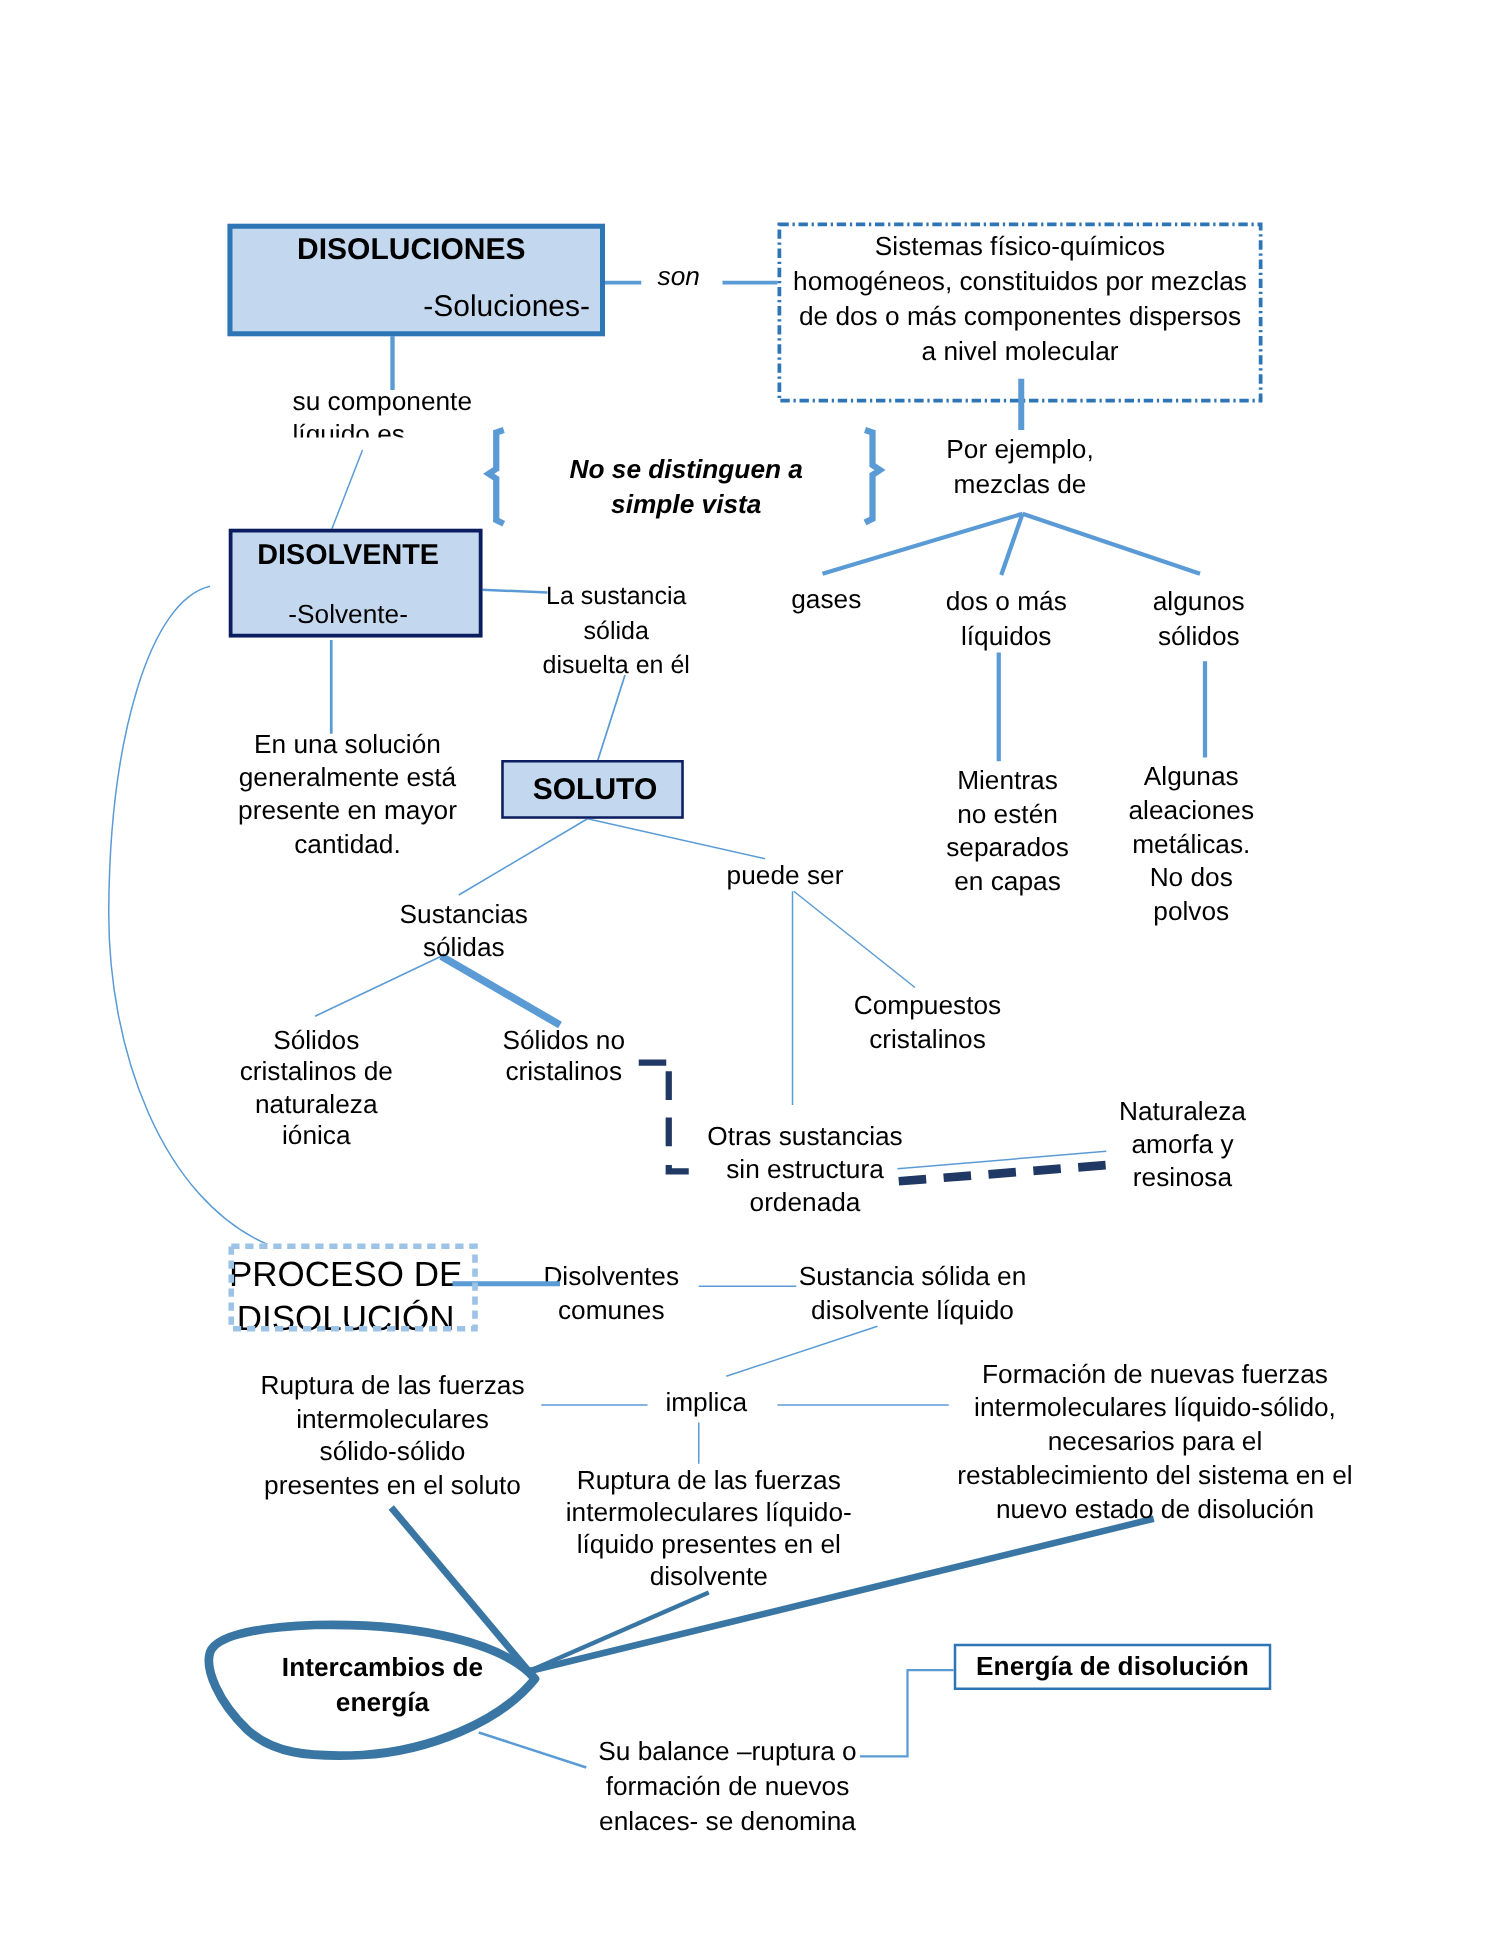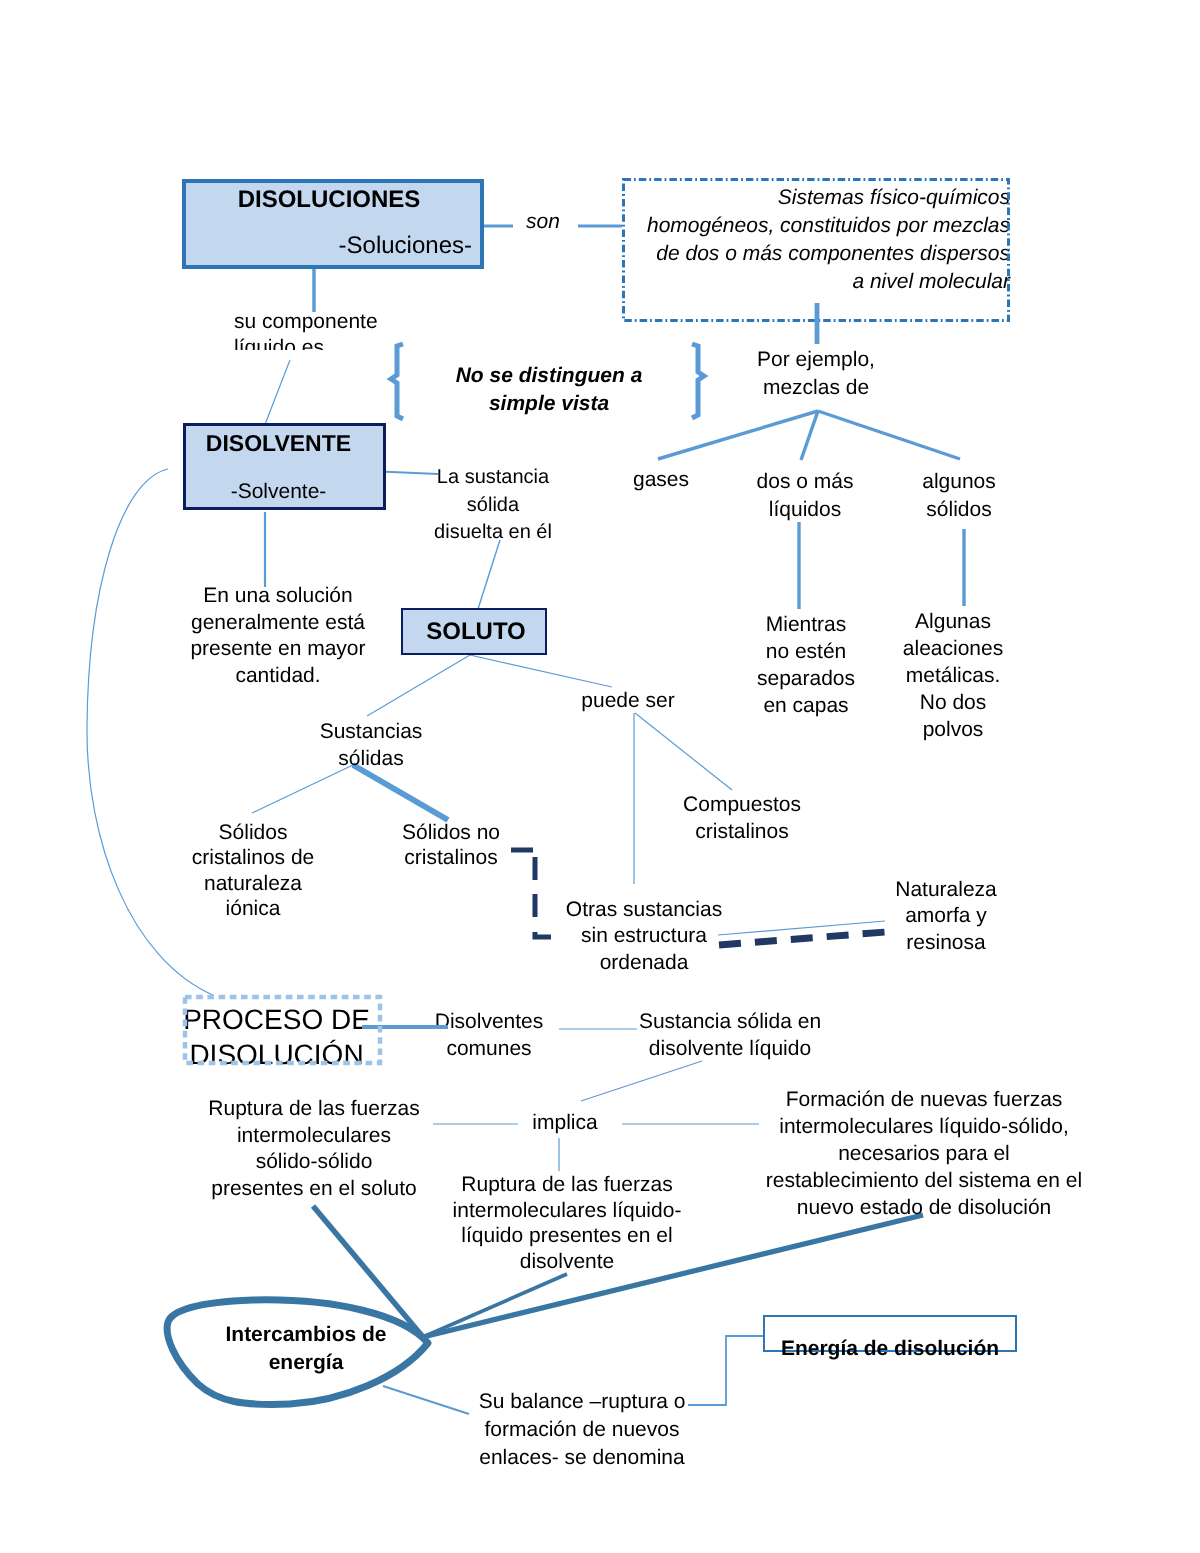--- a/index.html
+++ b/index.html
@@ -14,38 +14,38 @@
   .txt{position:absolute;text-align:center;line-height:1.16;white-space:pre-line;}
 
   
   .box-disoluciones{left:182px;top:179px;width:302px;height:90px;
       background:#c3d8ef;border:4px solid #2e75b6;}
   .box-disoluciones .b-title{font-size:24px;font-weight:bold;text-align:center;margin-top:3px;padding-right:8px;}
   .box-disoluciones .b-sub{font-size:24px;text-align:right;margin-top:18px;padding-right:8px;}
 
   .box-definicion{left:622px;top:178px;width:388px;height:144px;
       background:#fff;}
-  .box-definicion .d-text{font-size:21px;text-align:right;line-height:1.34;margin-top:6px;white-space:pre-line;font-style:italic;}
+  .box-definicion .d-text{font-size:21px;text-align:center;line-height:1.34;margin-top:6px;white-space:pre-line;}
 
   .box-disolvente{left:183px;top:423px;width:203px;height:87px;
       background:#c3d8ef;border:3.3px solid #0b1d5e;}
   .box-disolvente .b-title{font-size:23px;font-weight:bold;text-align:center;margin-top:4px;padding-right:12px;}
   .box-disolvente .b-sub{font-size:21px;text-align:center;margin-top:23px;padding-right:12px;}
 
   .box-soluto{left:401px;top:608px;width:146px;height:47px;
       background:#c3d8ef;border:2.4px solid #0b1d5e;}
   .box-soluto .b-title{font-size:24px;font-weight:bold;text-align:center;margin-top:8px;padding-left:4px;}
 
   .box-proceso{left:183px;top:995px;width:199px;height:70px;
       background:#fff;}
   .box-proceso .p-text{font-size:28px;text-align:center;line-height:1.25;margin-top:7px;padding-right:12px;white-space:pre-line;}
 
   .box-energia{left:763px;top:1315px;width:254px;height:37px;
       background:#fff;border:2px solid #2e75b6;}
-  .box-energia .e-text{font-size:21px;font-weight:bold;text-align:center;margin-top:20px;}
+  .box-energia .e-text{font-size:21px;font-weight:bold;text-align:center;margin-top:5px;}
 
   
   .l-son{left:493px;top:210px;width:100px;font-size:21px;font-style:italic;}
   .l-sucomp{left:234px;top:309px;width:184px;font-size:21px;height:41px;overflow:hidden;line-height:1.26;text-align:left;}
   .l-nodist{left:429px;top:362px;width:240px;font-size:21px;font-weight:bold;font-style:italic;line-height:1.33;}
   .l-porej{left:741px;top:346px;width:150px;font-size:21px;line-height:1.34;}
   .l-gases{left:601px;top:468px;width:120px;font-size:21px;}
   .l-dosmas{left:740px;top:468px;width:130px;font-size:21px;line-height:1.31;}
   .l-algsol{left:894px;top:468px;width:130px;font-size:21px;line-height:1.31;}
   .l-mientras{left:741px;top:612px;width:130px;font-size:21px;line-height:1.285;}

